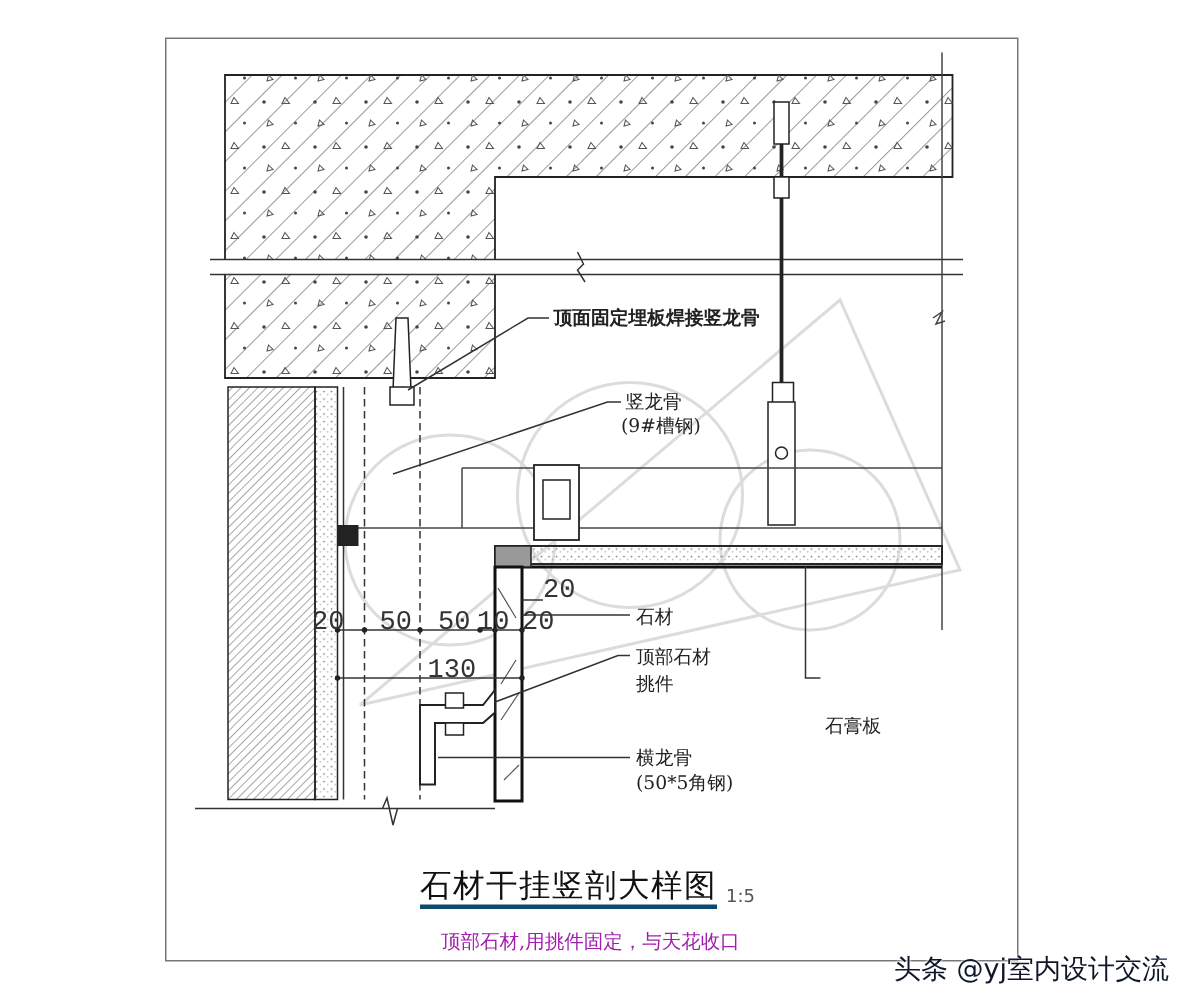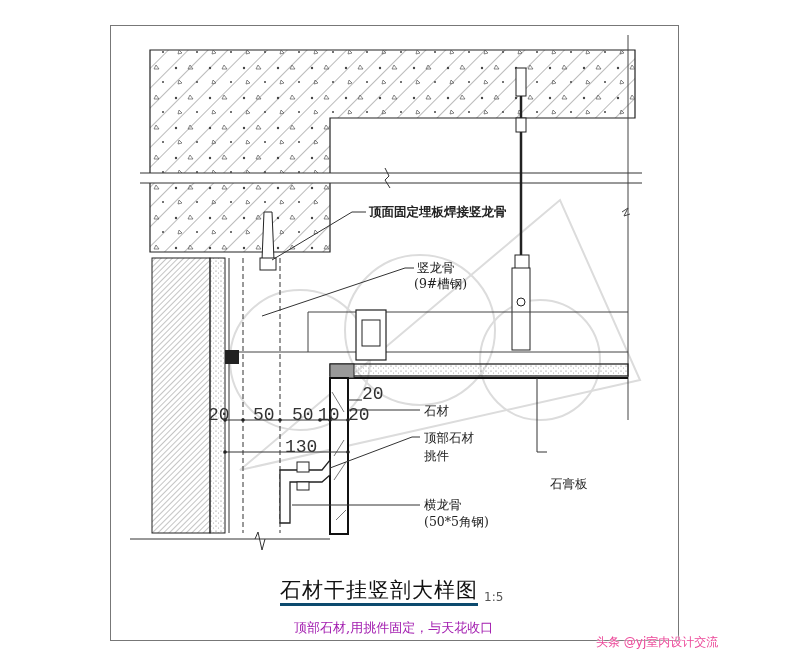--- a/index.html
+++ b/index.html
@@ -4,21 +4,21 @@
 <style>
   html,body{margin:0;padding:0;background:#ffffff;}
   body{width:800px;height:671px;position:relative;overflow:hidden;font-family:"DejaVu Serif","Liberation Serif",serif;}
   #frame{position:absolute;left:110px;top:25px;width:569px;height:616px;border:1px solid #777;box-sizing:border-box;background:#fff;}
   svg{position:absolute;left:0;top:0;}
   .lbl{position:absolute;font-size:12.5px;color:#222;white-space:nowrap;line-height:15px;}
   .dim{position:absolute;font-family:Liberation Mono, monospace;font-size:18px;color:#333;white-space:nowrap;}
   #title{position:absolute;left:280px;top:578px;font-size:21px;color:#111;letter-spacing:1px;border-bottom:3px solid #0c4a6e;padding-bottom:1px;line-height:24px;}
   #scale{position:absolute;left:484px;top:590px;font-family:"DejaVu Sans","Liberation Sans",sans-serif;font-size:12px;color:#555;}
   #subtitle{position:absolute;left:266px;top:619px;font-size:13px;color:#a21caf;margin-left:28px;}
-  #watermark{position:absolute;left:596px;top:634px;font-family:"DejaVu Sans","Liberation Sans",sans-serif;font-size:12px;color:#ec4899;text-shadow:0 0 2px #fff,0 0 2px #fff;}
+  #watermark{position:absolute;left:596px;top:634px;font-family:"DejaVu Sans","Liberation Sans",sans-serif;font-size:18px;color:#0f172a;text-shadow:0 0 2px #fff,0 0 2px #fff;}
 </style>
 </head>
 <body>
 
 <div id="frame"></div>
 
 <svg width="800" height="671" viewBox="0 0 800 671">
   <defs>
     <pattern id="hatchC" width="14" height="14" patternUnits="userSpaceOnUse" patternTransform="rotate(45)">
       <line x1="0" y1="0" x2="0" y2="14" stroke="#555" stroke-width="0.8"></line>

